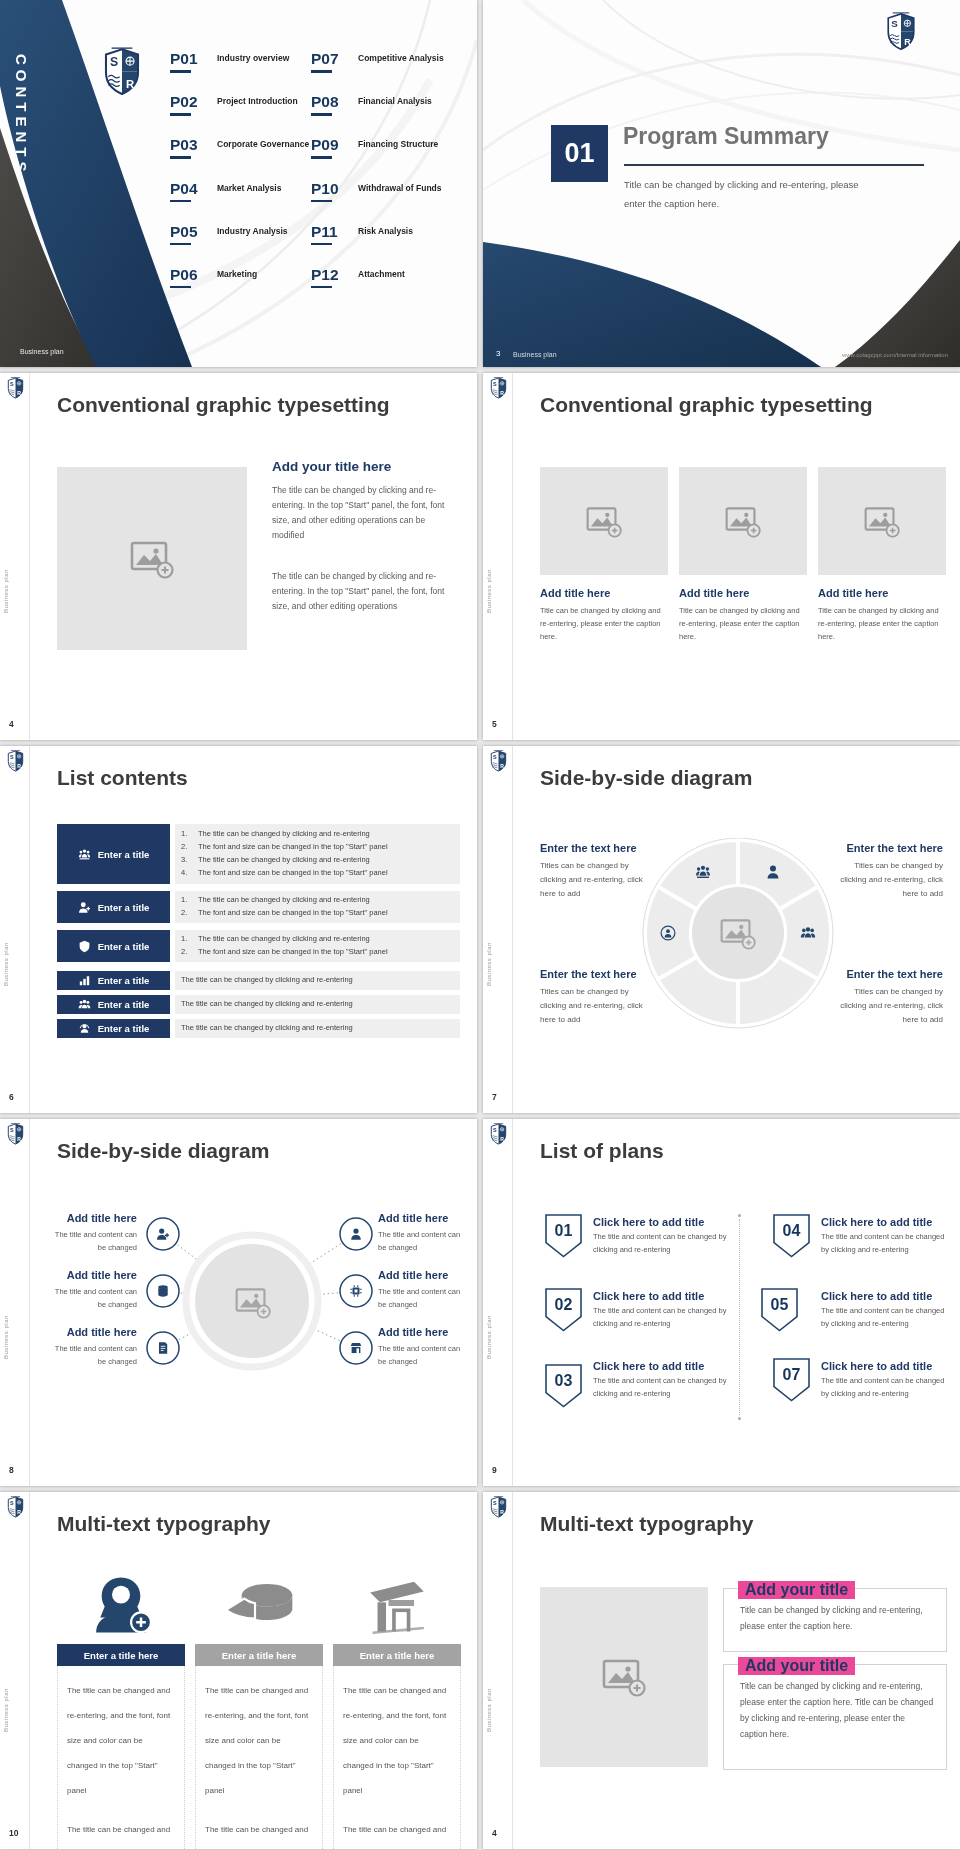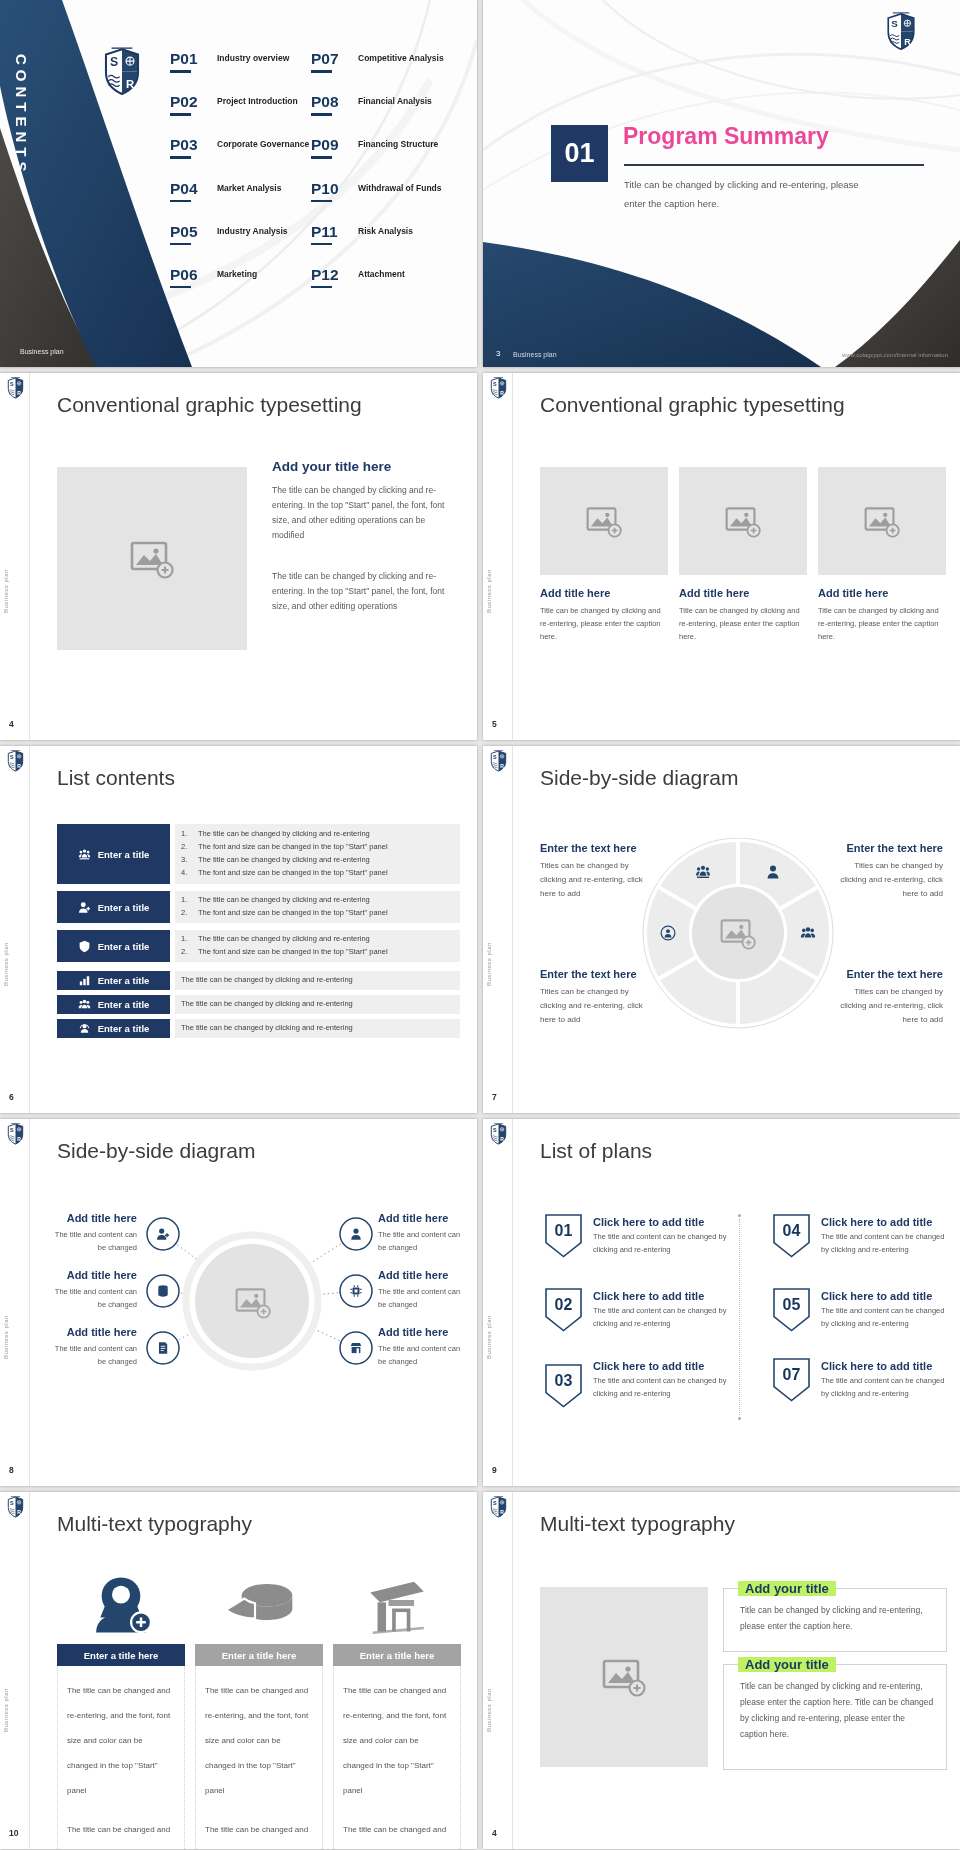--- a/index.html
+++ b/index.html
@@ -7,39 +7,39 @@
   .grid{display:flex;flex-direction:column;gap:6px;}
   .row{display:flex;gap:6px;}
   .tile{position:relative;width:477px;height:367px;background:#fff;box-shadow:0 0 3px rgba(0,0,0,.30);overflow:hidden;flex:none;}
   .row-last .tile{height:357px;}
   .abs{position:absolute;}
   svg{display:block;}
   
   .sc-shield{position:absolute;left:7px;top:4px;width:17px;height:22px;}
   .sc-vline{position:absolute;left:29px;top:0;bottom:0;width:1px;background:#e3e3e3;}
   .sc-vtext{position:absolute;left:3px;top:150px;height:90px;font-size:6px;color:#999;writing-mode:vertical-rl;transform:rotate(180deg);letter-spacing:.5px;}
-  .sc-title{position:absolute;left:57px;top:20px;font-size:21px;font-weight:400;color:#3c3c3c;white-space:nowrap;}
+  .sc-title{position:absolute;left:57px;top:20px;font-size:21px;font-weight:700;color:#3c3c3c;white-space:nowrap;}
   .sc-page{position:absolute;left:9px;bottom:11px;font-size:8.5px;font-weight:700;color:#2f2f2f;}
   .h-navy{color:#1f3864;font-weight:700;}
   .imgbox{position:absolute;background:#e4e4e4;display:flex;align-items:center;justify-content:center;color:#9d9d9d;}
   
   .s1-contents{position:absolute;left:13px;top:54px;color:#fff;font-size:15px;font-weight:600;letter-spacing:5px;writing-mode:vertical-rl;}
   .s1-logo{position:absolute;left:103px;top:47px;width:38px;height:49px;}
   .toc-col{position:absolute;top:51px;}
   .toc-c1{left:170px;}
   .toc-c2{left:311px;}
   .toc-item{display:flex;height:43.2px;}
   .toc-numcol{width:47px;flex:none;}
   .toc-num{font-size:15.5px;font-weight:700;color:#17365d;line-height:15px;display:block;}
   .toc-ul{width:21px;height:2.5px;background:#17365d;margin-top:4px;}
   .toc-label{font-size:8.5px;font-weight:700;color:#1f1f1f;padding-top:2px;width:100px;}
   .s1-footer{position:absolute;left:20px;bottom:12px;font-size:7px;color:#e6e6e6;}
   
   .s2-num{position:absolute;left:68px;top:125px;width:57px;height:57px;background:#1f3864;display:flex;align-items:center;justify-content:center;color:#fff;font-size:27px;font-weight:700;}
-  .s2-title{position:absolute;left:140px;top:123px;font-size:23px;font-weight:700;color:#ec4899;white-space:nowrap;}
+  .s2-title{position:absolute;left:140px;top:123px;font-size:23px;font-weight:700;color:#737373;white-space:nowrap;}
   .s2-ul{position:absolute;left:141px;top:164px;width:300px;height:1.5px;background:#2f3b4d;}
   .s2-cap{position:absolute;left:141px;top:175px;width:245px;font-size:9.5px;line-height:19px;color:#595959;}
   .s2-logo{position:absolute;right:44px;top:12px;width:30px;height:39px;}
   .s2-page{position:absolute;left:13px;bottom:9px;font-size:8px;color:#fff;}
   .s2-brand{position:absolute;left:30px;bottom:9px;font-size:7px;color:#d5dbe4;}
   .s2-url{position:absolute;right:12px;bottom:9px;font-size:6px;color:#95918c;}
   
   .t1-head{position:absolute;left:272px;top:86px;font-size:13.5px;}
   .t1-p{position:absolute;left:272px;width:177px;font-size:8.5px;line-height:15px;color:#595959;}
   
@@ -80,21 +80,21 @@
   .mt-wrap{position:absolute;left:57px;top:58px;display:flex;gap:10px;}
   .mt-col{width:128px;display:flex;flex-direction:column;justify-content:space-between;}
   .mt-ico{height:84px;display:flex;align-items:flex-end;justify-content:center;padding-bottom:10px;}
   .mt-bar{height:22px;display:flex;align-items:center;justify-content:center;color:#fff;font-size:9.5px;font-weight:700;}
   .bar-navy{background:#1f3864;}
   .bar-gray{background:#a3a3a3;}
   .mt-body{border-left:1px dotted #d0d0d0;border-right:1px dotted #d0d0d0;padding:12px 9px 14px;font-size:8px;line-height:25px;color:#555;}
   .mt-p2{margin-top:14px;}
   
   .rbox{position:absolute;border:1px solid #d2d2d2;background:#fff;}
-  .rbox-title{position:absolute;top:-8px;left:14px;background:#bef264;padding:0 7px;font-size:13px;white-space:nowrap;}
+  .rbox-title{position:absolute;top:-8px;left:14px;background:#ec4899;padding:0 7px;font-size:16px;white-space:nowrap;}
   .rbox-body{padding:13px 12px 0 16px;font-size:8.5px;line-height:16px;color:#595959;}
 </style>
 </head>
 <body>
 
 <svg width="0" height="0" style="position:absolute" aria-hidden="true">
 <defs>
   <symbol id="shield" viewBox="0 0 40 52">
     <path d="M20,2.5 L37,8 V27 C37,39 29.5,45.7 20,49.8 C10.5,45.7 3,39 3,27 V8 Z" fill="#ffffff"></path>
     <path d="M20,2.5 L37,8 V26 H20 Z" fill="#24466d"></path>
@@ -665,21 +665,21 @@
 
       <div class="badge" style="left:290px;top:95px;">
             <svg width="37" height="44" viewBox="0 0 37 44">
               <polygon points="1,1 36,1 36,28.5 18.5,42.5 1,28.5" fill="#ffffff" stroke="#24466d" stroke-width="1.6"></polygon>
             </svg>
             <span class="badge-num">04</span>
           </div>
       <div class="plan-t h-navy" style="left:338px;top:97px;">Click here to add title</div>
       <div class="plan-x" style="left:338px;top:112px;width:126px;">The title and content can be changed by clicking and re-entering</div>
 
-      <div class="badge" style="left:290px;top:169px;">
+      <div class="badge" style="left:278px;top:169px;">
             <svg width="37" height="44" viewBox="0 0 37 44">
               <polygon points="1,1 36,1 36,28.5 18.5,42.5 1,28.5" fill="#ffffff" stroke="#24466d" stroke-width="1.6"></polygon>
             </svg>
             <span class="badge-num">05</span>
           </div>
       <div class="plan-t h-navy" style="left:338px;top:171px;">Click here to add title</div>
       <div class="plan-x" style="left:338px;top:186px;width:126px;">The title and content can be changed by clicking and re-entering</div>
 
       <div class="badge" style="left:290px;top:239px;">
             <svg width="37" height="44" viewBox="0 0 37 44">

